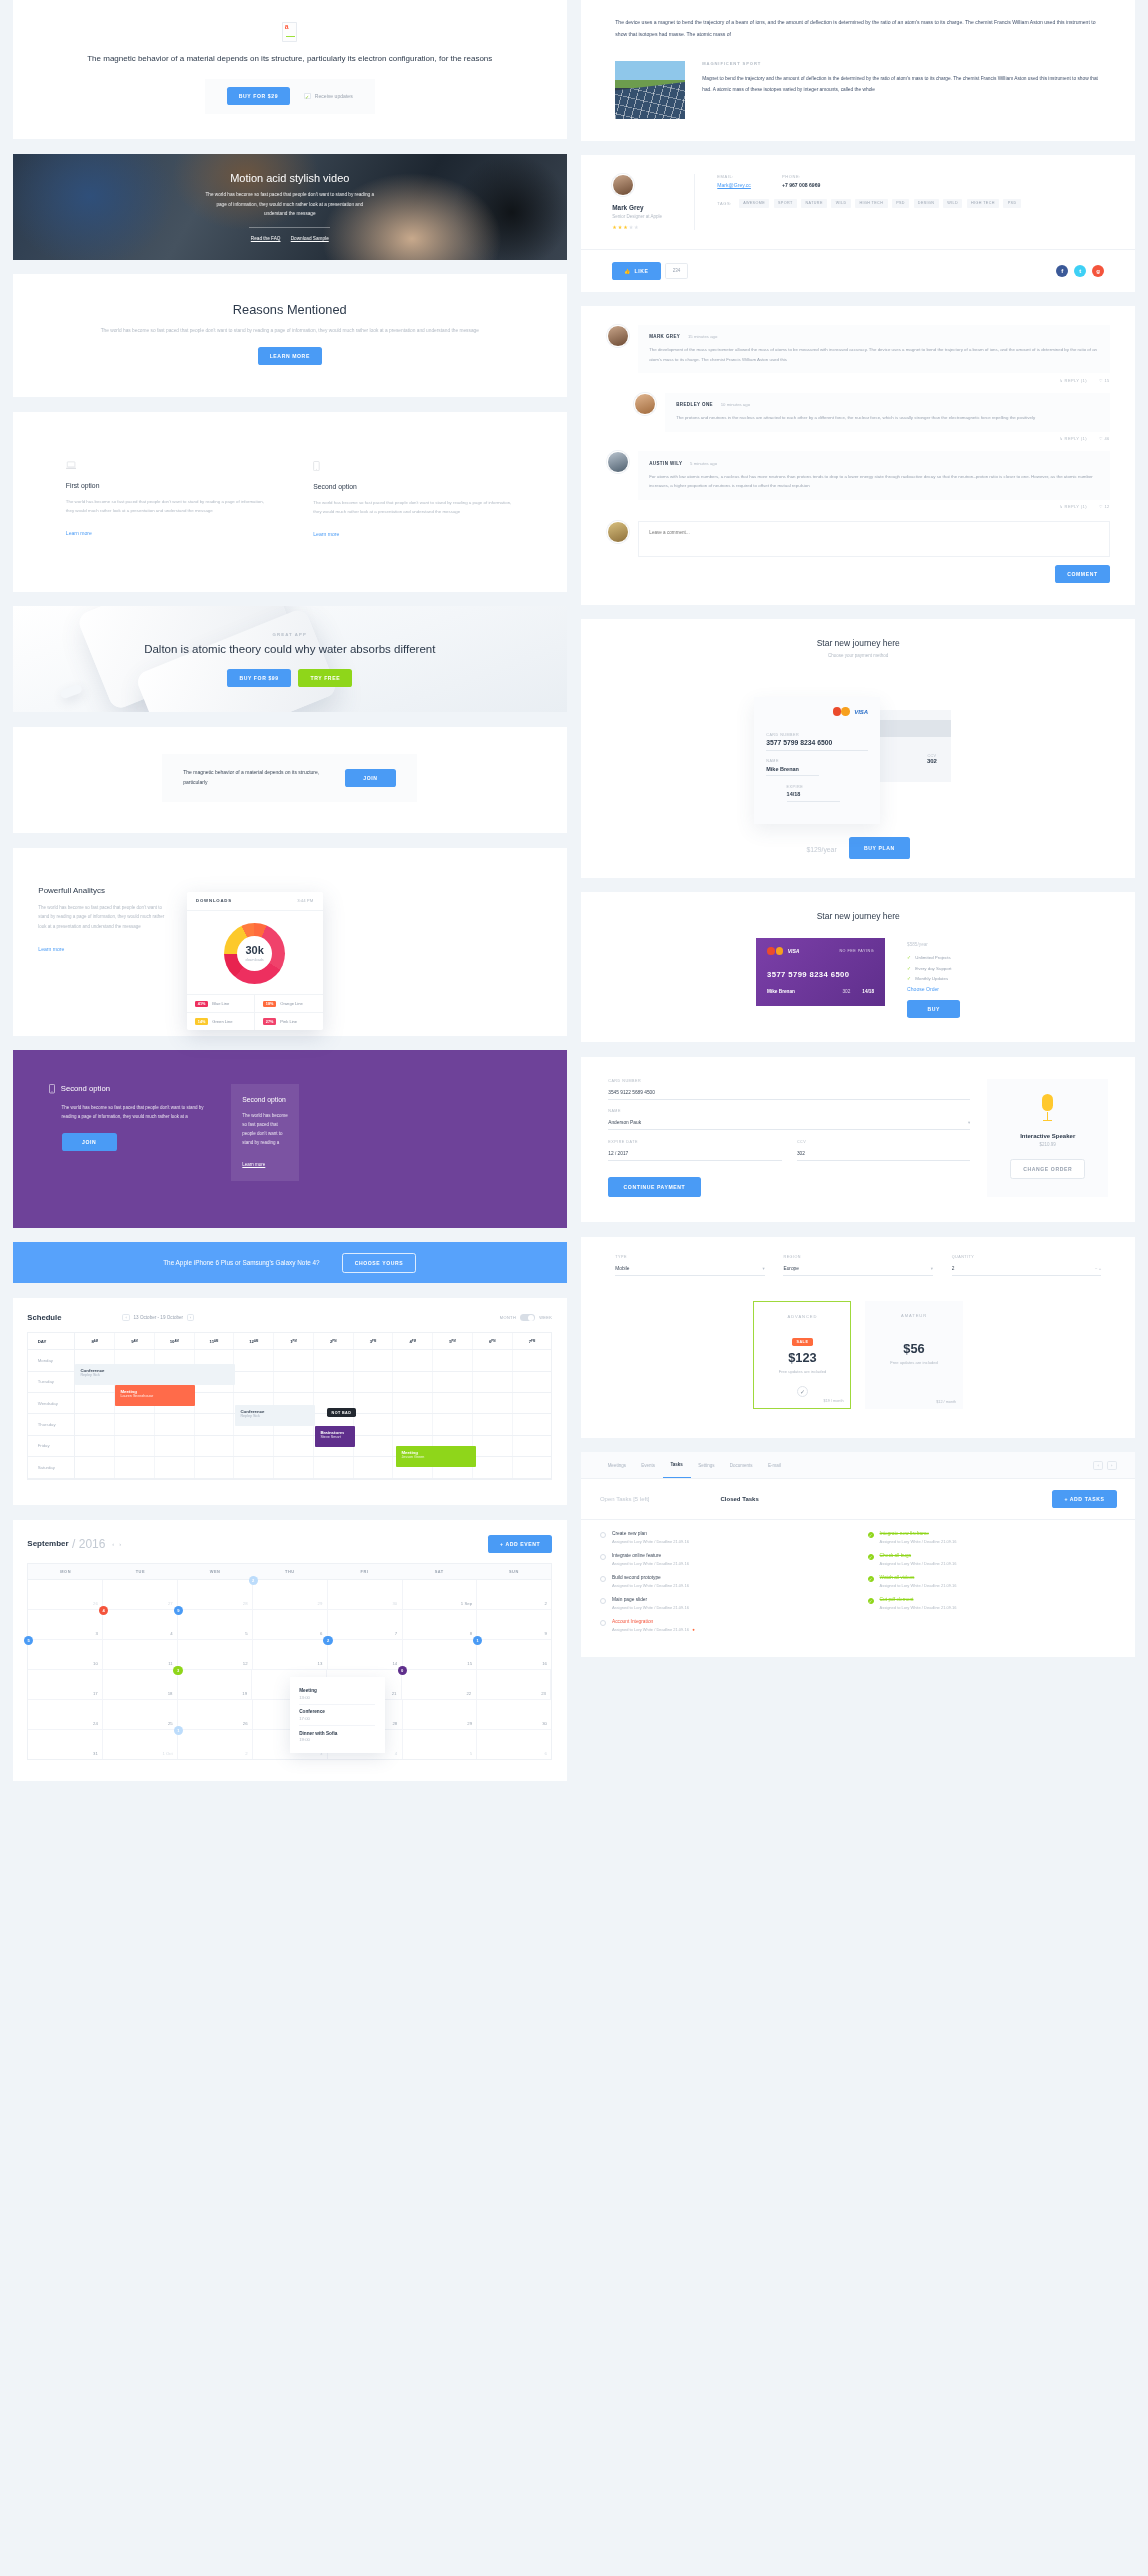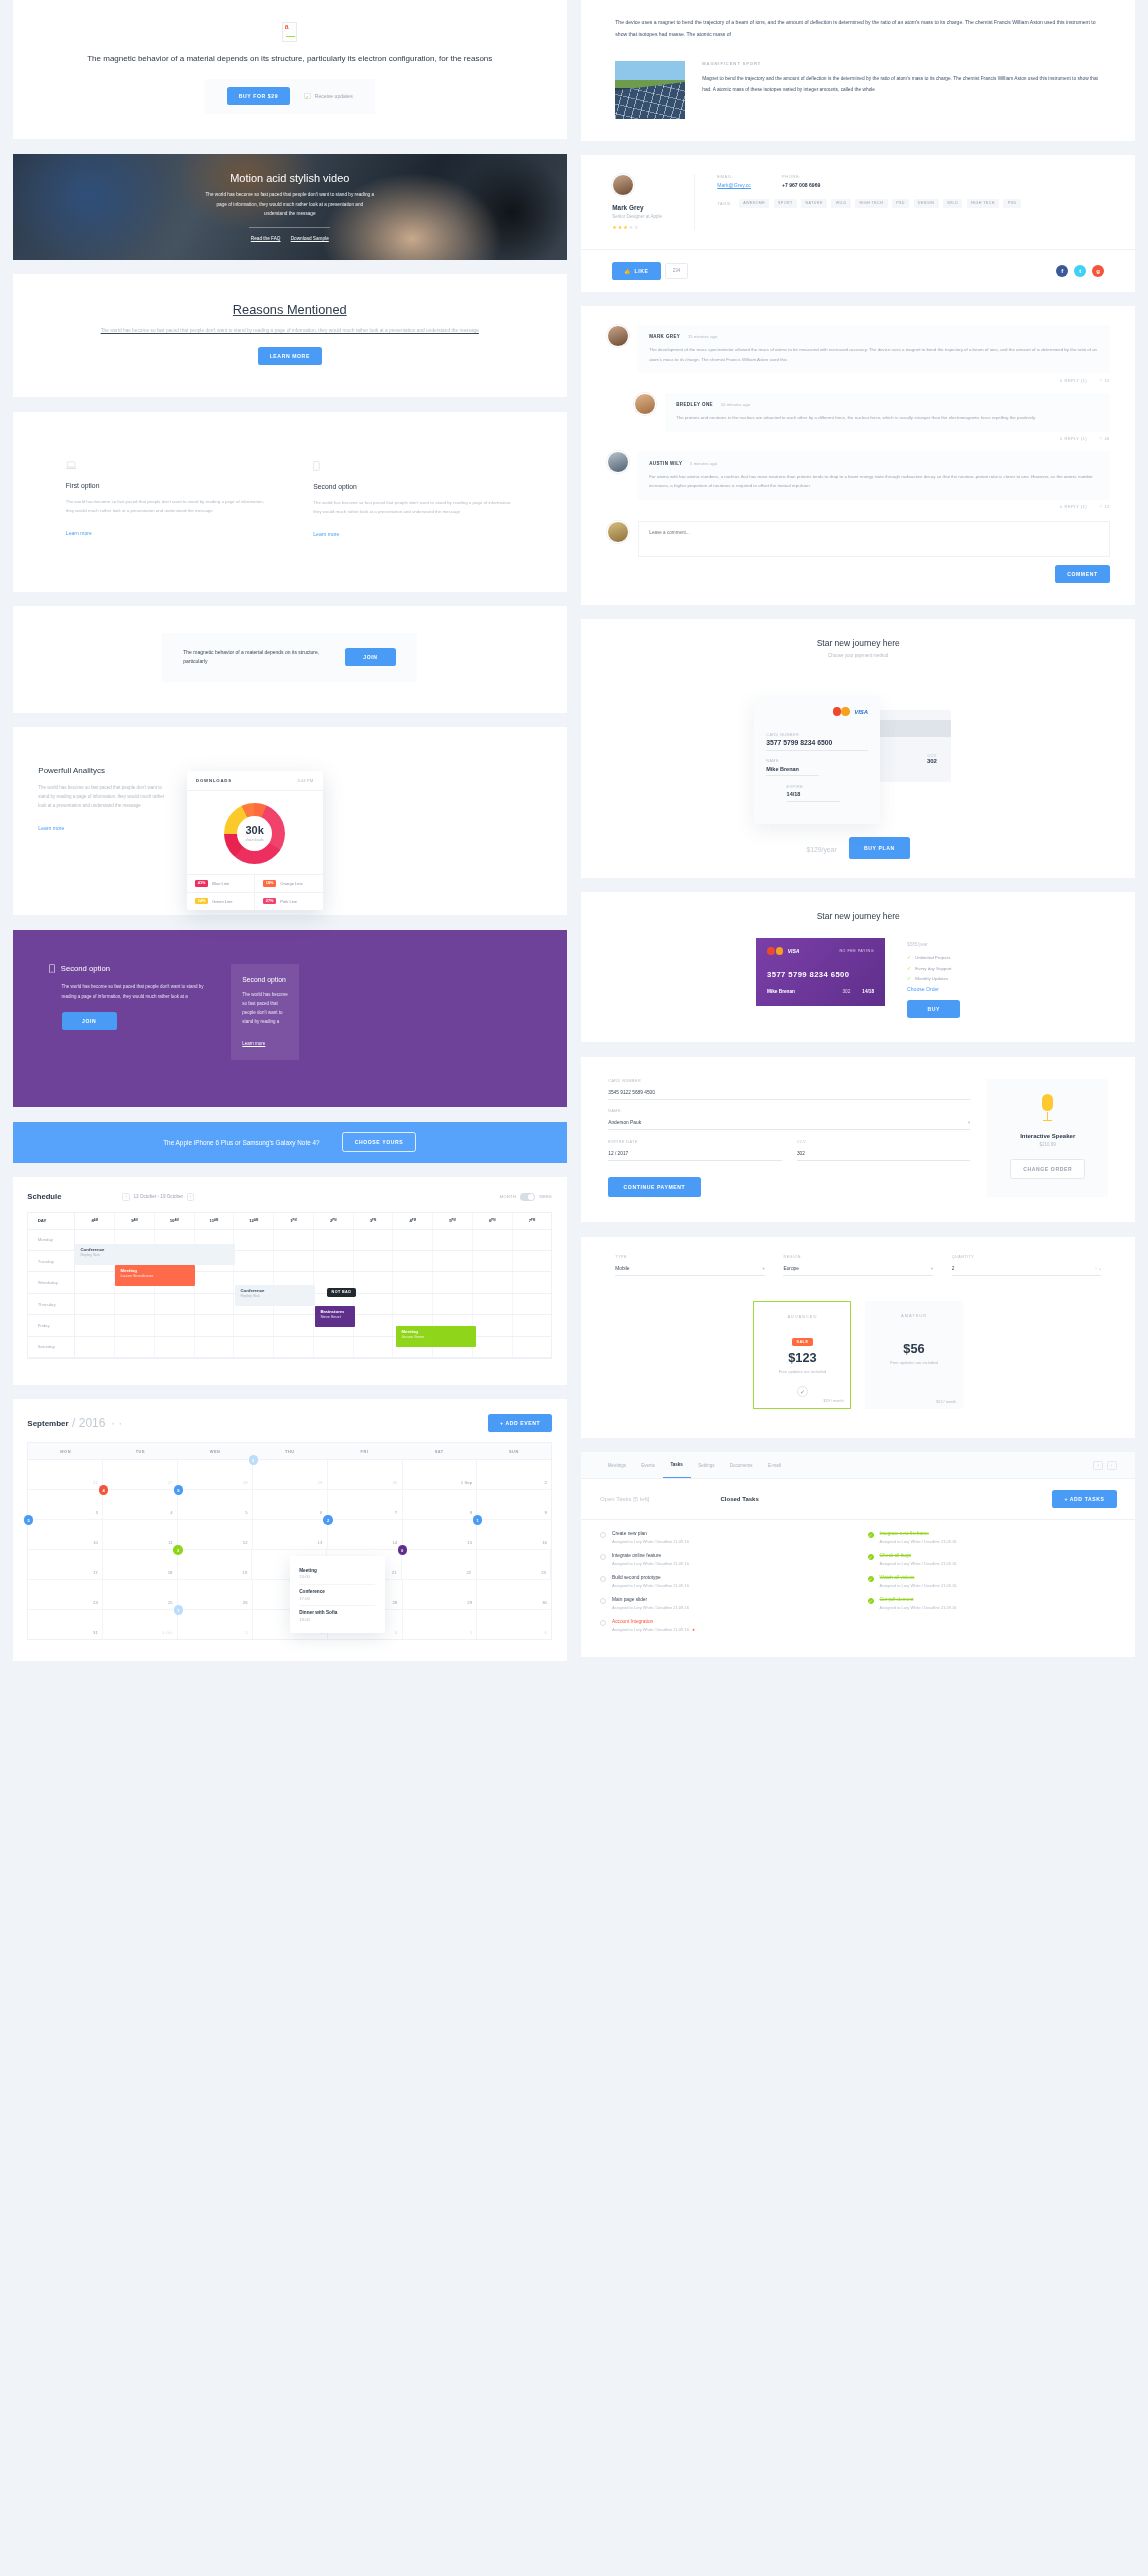--- a/index.html
+++ b/index.html
@@ -66,21 +66,21 @@
       radial-gradient(ellipse 77px 77px at 90% 55%, #101418 0%, rgba(16,20,24,0) 75%);
   }
   .video-hero > * { position: relative; z-index: 2; }
   .video-hero h3 { font-size: 11px; font-weight: 400; margin-bottom: 6px; }
   .video-hero p { font-size: 4.7px; line-height: 1.95; opacity: .92; max-width: 170px; }
   .video-hero .rule { width: 81px; height: 0.9px; background: rgba(255,255,255,.35); margin: 9.4px 0 7.7px; }
   .video-hero .links { display: flex; gap: 10.2px; font-size: 4.7px; }
   .video-hero .links a { color: #fff; text-decoration: underline; cursor: pointer; }
 
   
-  .reasons { padding: 28px 0 32px; text-align: center; text-decoration: underline; }
+  .reasons { padding: 28px 0 32px; text-align: center; }
   .reasons h2 { font-size: 12.8px; font-weight: 400; color: #2d3a4b; margin-bottom: 8.5px; }
   .reasons p { font-size: 4.8px; line-height: 2; color: #b2bac4; }
 
   
   .opts { padding: 49px 53px 53px; display: flex; gap: 47px; }
   .opt { flex: 1; }
   .opt .ico { width: 10.2px; height: 9.4px; margin-bottom: 9.4px; opacity: .28; }
   .opt h4 { font-size: 6.8px; font-weight: 400; color: #2d3a4b; margin-bottom: 7.7px; }
   .opt p { font-size: 4.4px; line-height: 2.05; color: #b2bac4; margin-bottom: 7.7px; }
 
@@ -482,20 +482,33 @@
         <svg class="ico" viewBox="0 0 14 22" style="width:6.8px;height:10.2px">
           <rect x="1" y="1" width="12" height="20" rx="2" fill="none" stroke="#6b7685" stroke-width="1.4"></rect>
           <circle cx="7" cy="18" r="1" fill="#6b7685"></circle>
         </svg>
         <h4>Second option</h4>
         <p>The world has become so fast paced that people don't want to stand by reading a page of information, they would much rather look at a presentation and understand the message</p>
         <a class="lnk">Learn more</a>
       </div>
     </section>
 
+    <section class="card phone-hero">
+      <div class="shape-a"></div>
+      <div class="shape-b"></div>
+      <div class="shape-c"></div>
+      <div class="inner">
+        <div class="eyebrow">GREAT APP</div>
+        <h2>Dalton is atomic theory could why water absorbs different</h2>
+        <div class="btns">
+          <button class="btn">BUY FOR $99</button>
+          <button class="btn green">TRY FREE</button>
+        </div>
+      </div>
+    </section>
 
     <section class="card join-wrap">
       <div class="join">
         <p>The magnetic behavior of a material depends on its structure, particularly</p>
         <button class="btn" style="padding:6px 18.7px">JOIN</button>
       </div>
     </section>
 
     <section class="card analytics">
       <div class="txt">

